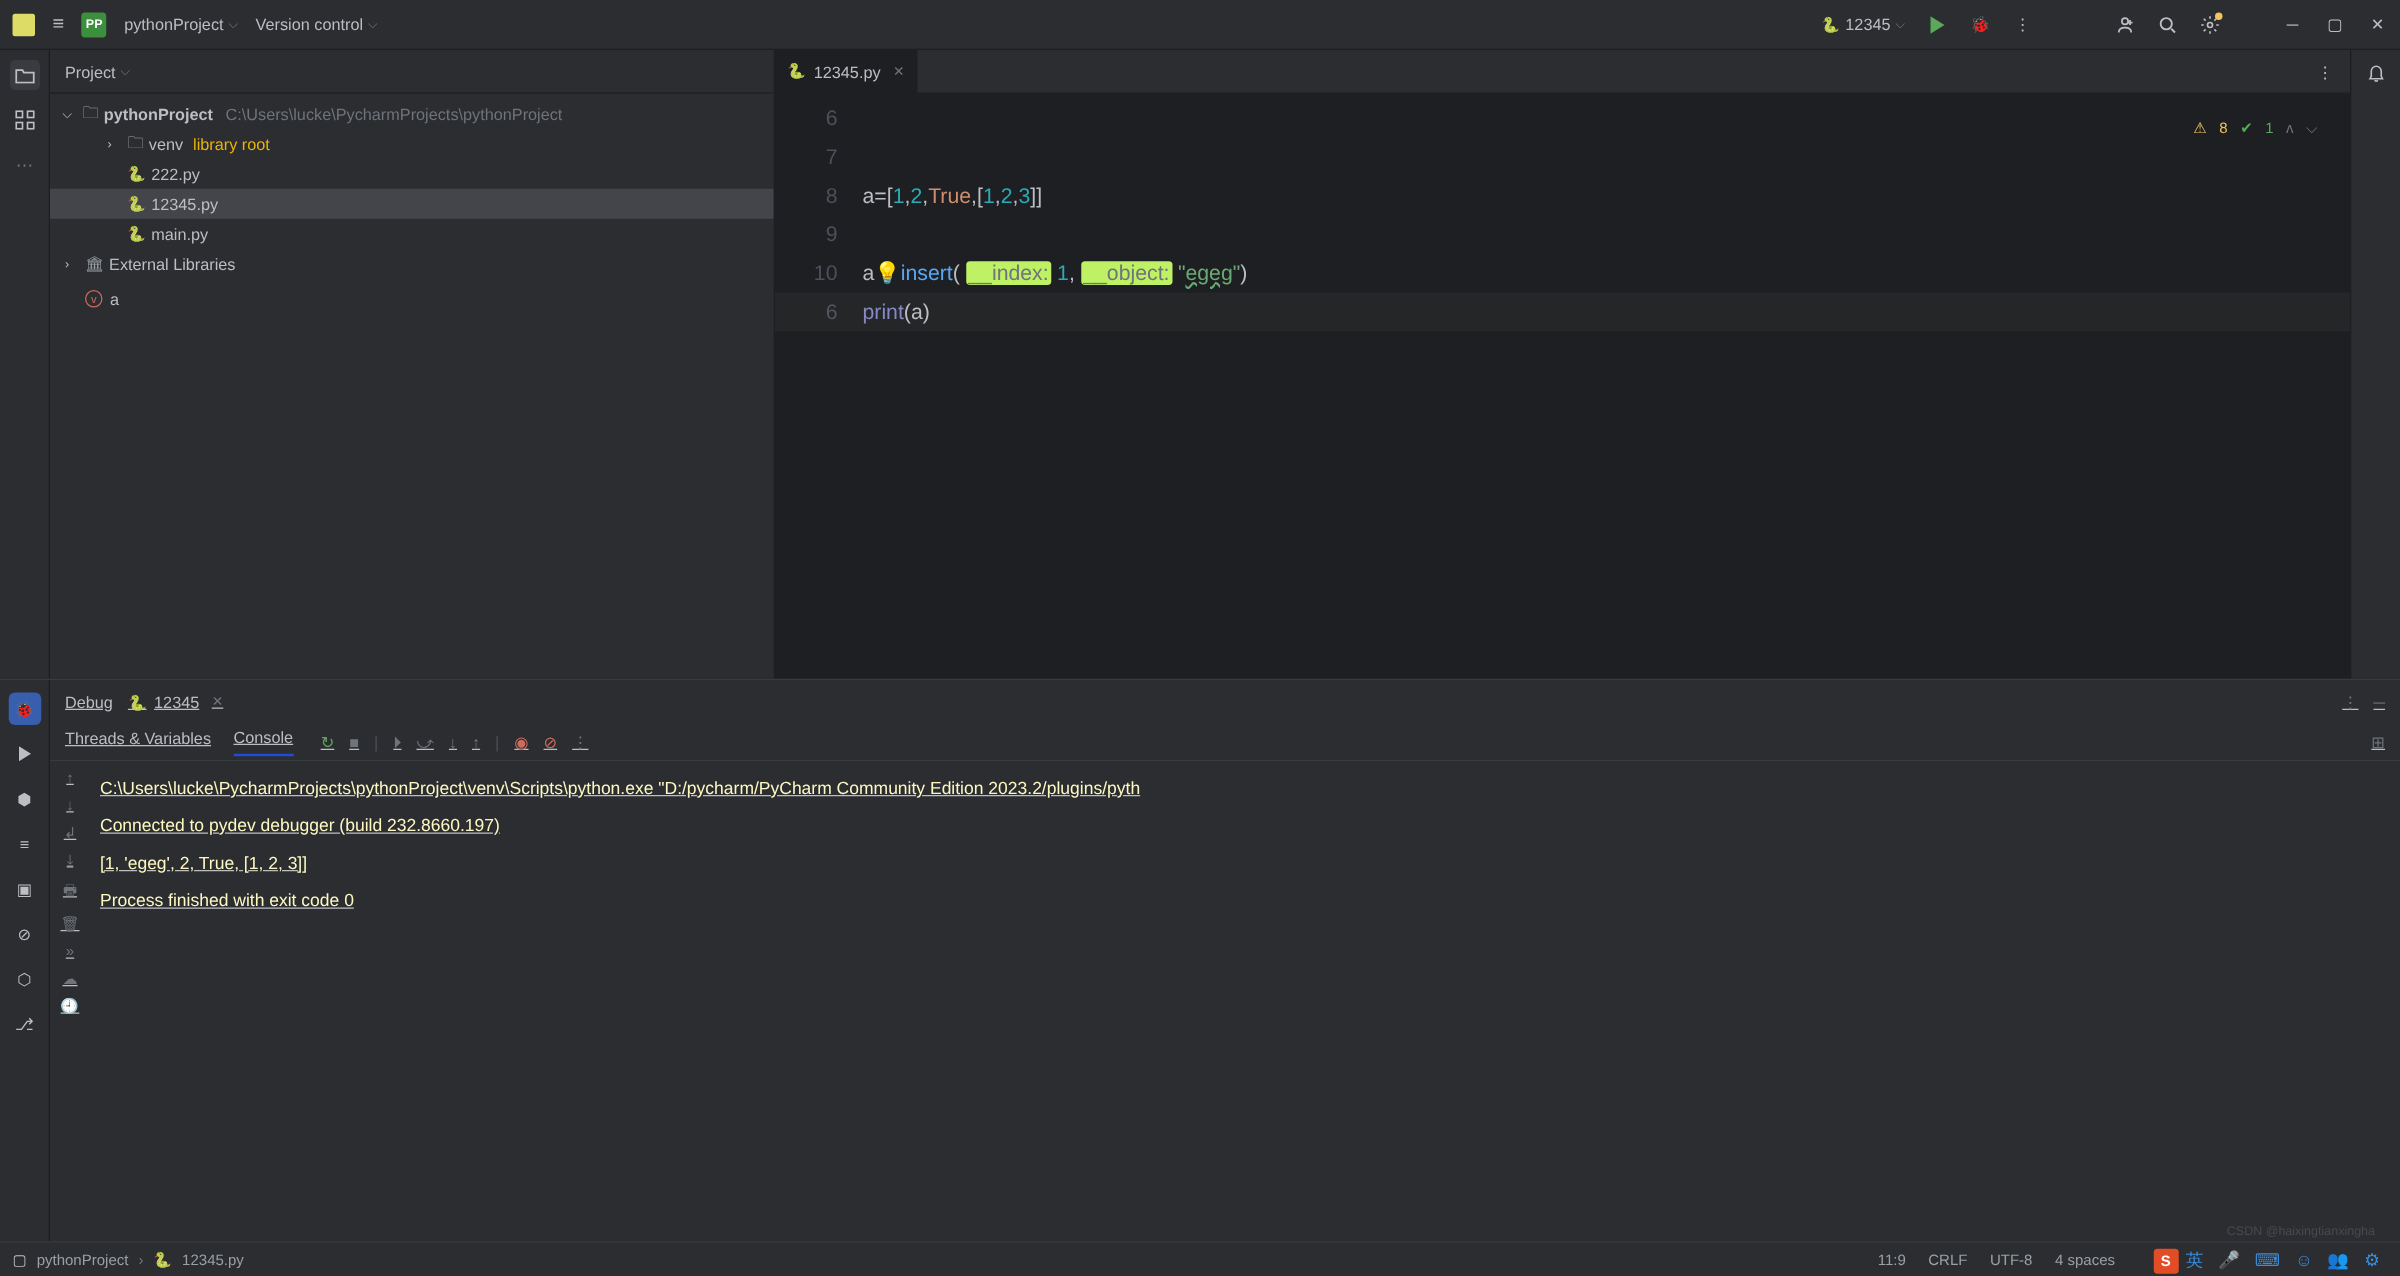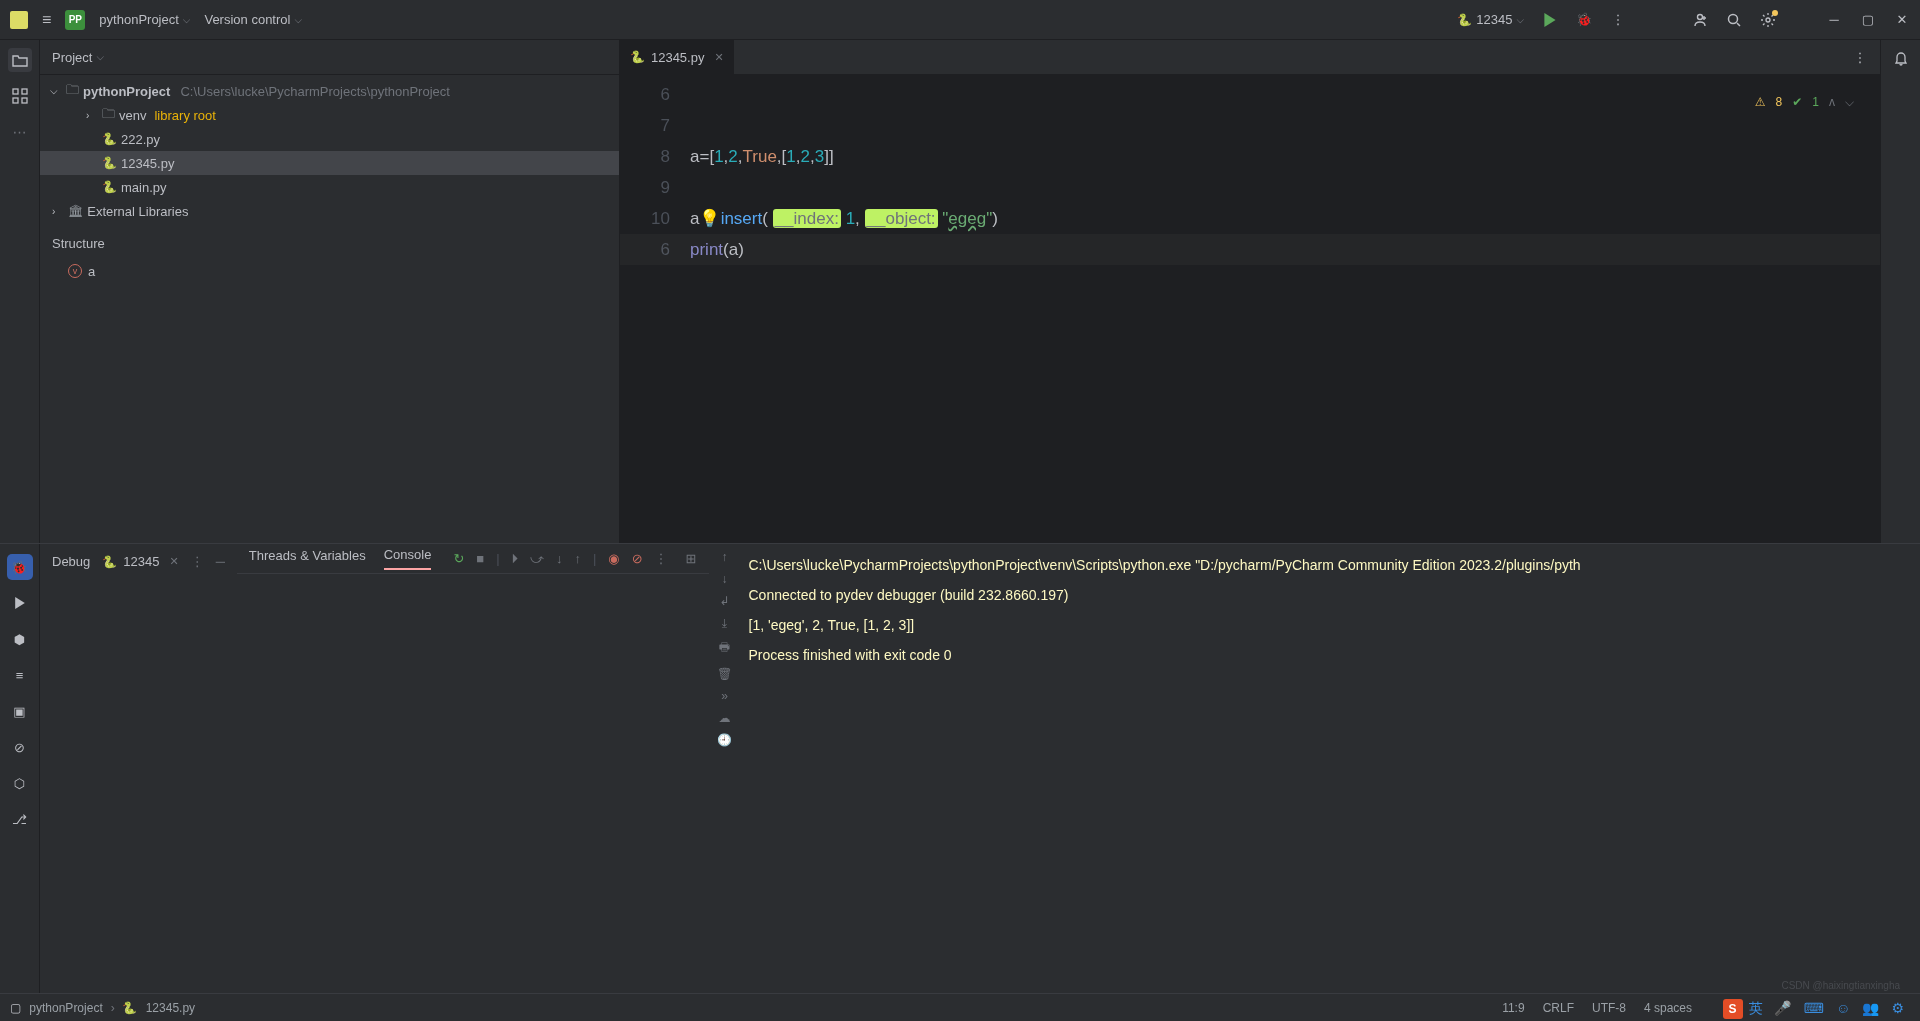--- a/index.html
+++ b/index.html
@@ -78,28 +78,28 @@
 
 
 .bottom-wrap { display:flex; border-top:1px solid #393b40; background:#2b2d30; height:450px; }
 
 
 .left-tools { width:40px; background:#2b2d30; display:flex; flex-direction:column; align-items:center; padding-top:10px; gap:10px; border-right:1px solid #1e1f22; }
 .tool-btn { width:26px; height:26px; display:flex; align-items:center; justify-content:center; border-radius:5px; cursor:pointer; color:#bcbec4; font-size:13px; }
 .tool-btn.active { background:#375fad; color:#fff; }
 
 
-.debug-panel { flex:1; display:flex; flex-direction:row; }
+.debug-panel { flex:1; display:flex; flex-direction:column;text-decoration:underline; }
 .debug-header { height:35px; display:flex; align-items:center; padding:0 12px; gap:12px; }
 .debug-header .label { font-weight:500; }
 .debug-tab { display:flex; align-items:center; gap:6px; }
 .debug-header-right { margin-left:auto; display:flex; gap:12px; color:#6f737a; }
 .debug-subtabs { height:30px; display:flex; align-items:center; padding:0 12px; gap:18px; border-bottom:1px solid #393b40; font-size:13px; }
 .subtab { padding-bottom:6px; cursor:pointer; color:#bcbec4; }
-.subtab.active { border-bottom:2px solid #fca5a5; }
+.subtab.active { border-bottom:2px solid #1d4ed8; }
 .subtab-tools { display:flex; gap:12px; align-items:center; color:#6f737a; margin-left:4px; }
 .subtab-tools span { cursor:pointer; }
 .subtab-tools .redish { color:#c96b5e; }
 .console-body { flex:1; display:flex; }
 .console-gutter { width:32px; display:flex; flex-direction:column; align-items:center; padding-top:6px; gap:8px; color:#6f737a; font-size:12px; }
 .console-out { flex:1; font-family:"JetBrains Mono",Consolas,monospace; font-size:14px; line-height:30px; color:#fef9c3; padding:6px 8px; white-space:pre; overflow:hidden; }
 
 
 .statusbar { height:28px; background:#2b2d30; border-top:1px solid #393b40; display:flex; align-items:center; padding:0 10px; font-size:12px; color:#9aa0a6; gap:6px; }
 .sb-left { display:flex; align-items:center; gap:8px; }
@@ -223,23 +223,20 @@
         <div class="tree-row">
           <span class="indent2"></span>
           <span class="py-file">🐍</span>
           <span>main.py</span>
         </div>
         <div class="tree-row">
           <span class="tree-arrow" style="margin-left:4px">›</span>
           <span class="lib-icon">🏛</span>
           <span>External Libraries</span>
         </div>
-      </div>
-      <div class="structure-header">
-        <span>Structure</span>
       </div>
       <div class="struct-item">
         <span class="v-icon">v</span>
         <span>a</span>
       </div>
     </div>
 
     <div class="editor-area">
       <div class="tabs">
         <div class="tab">

